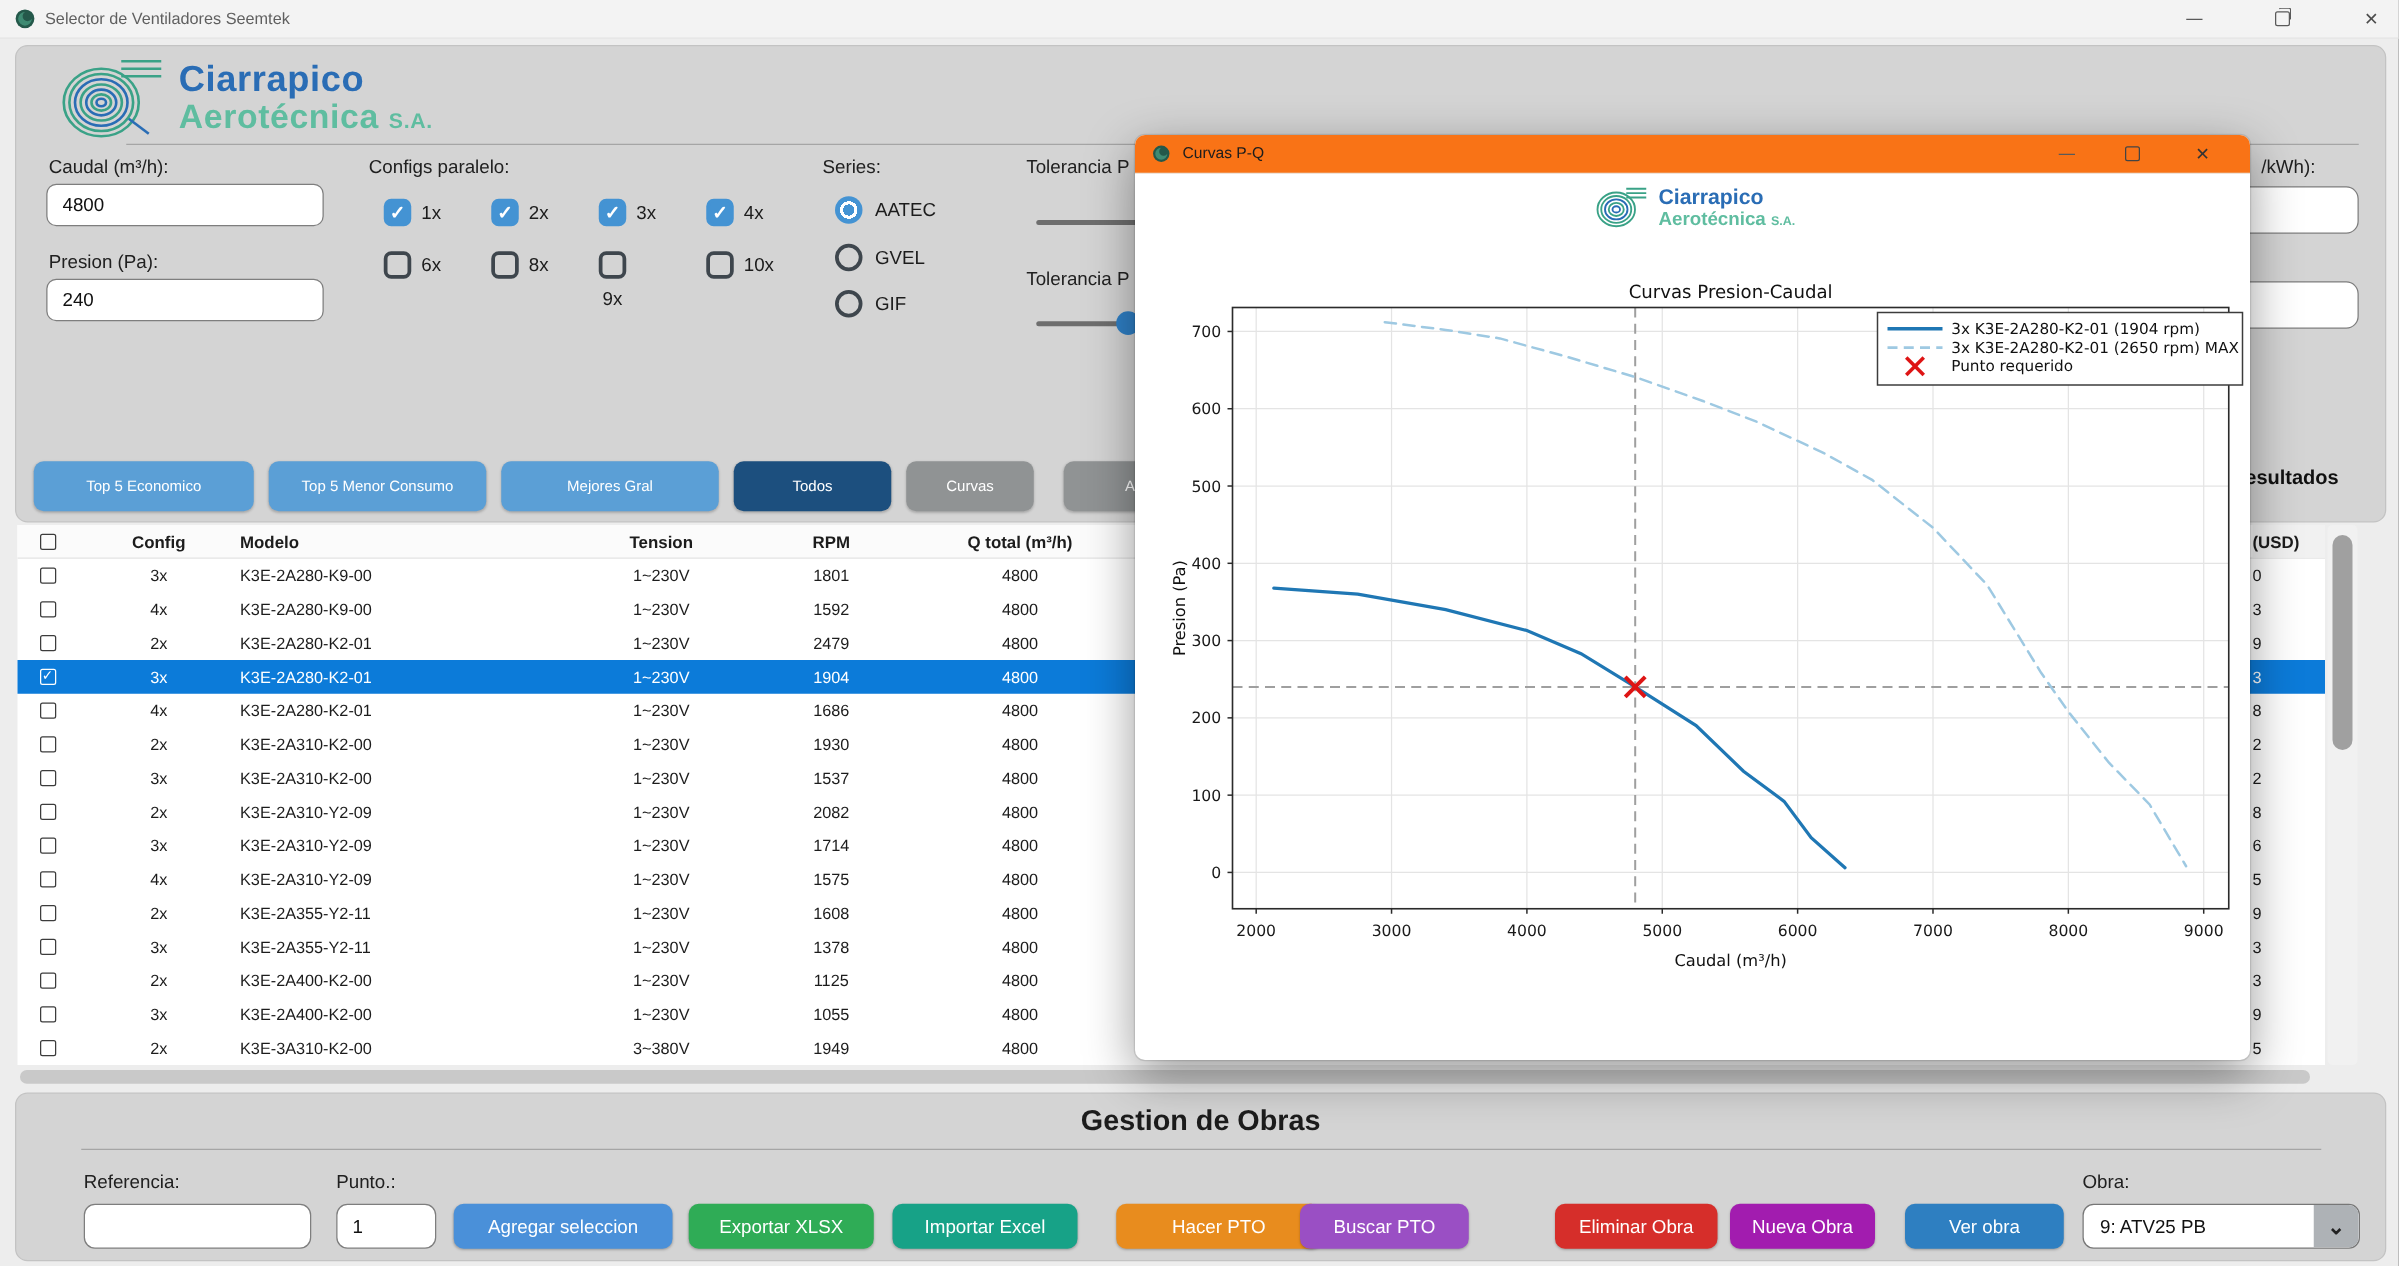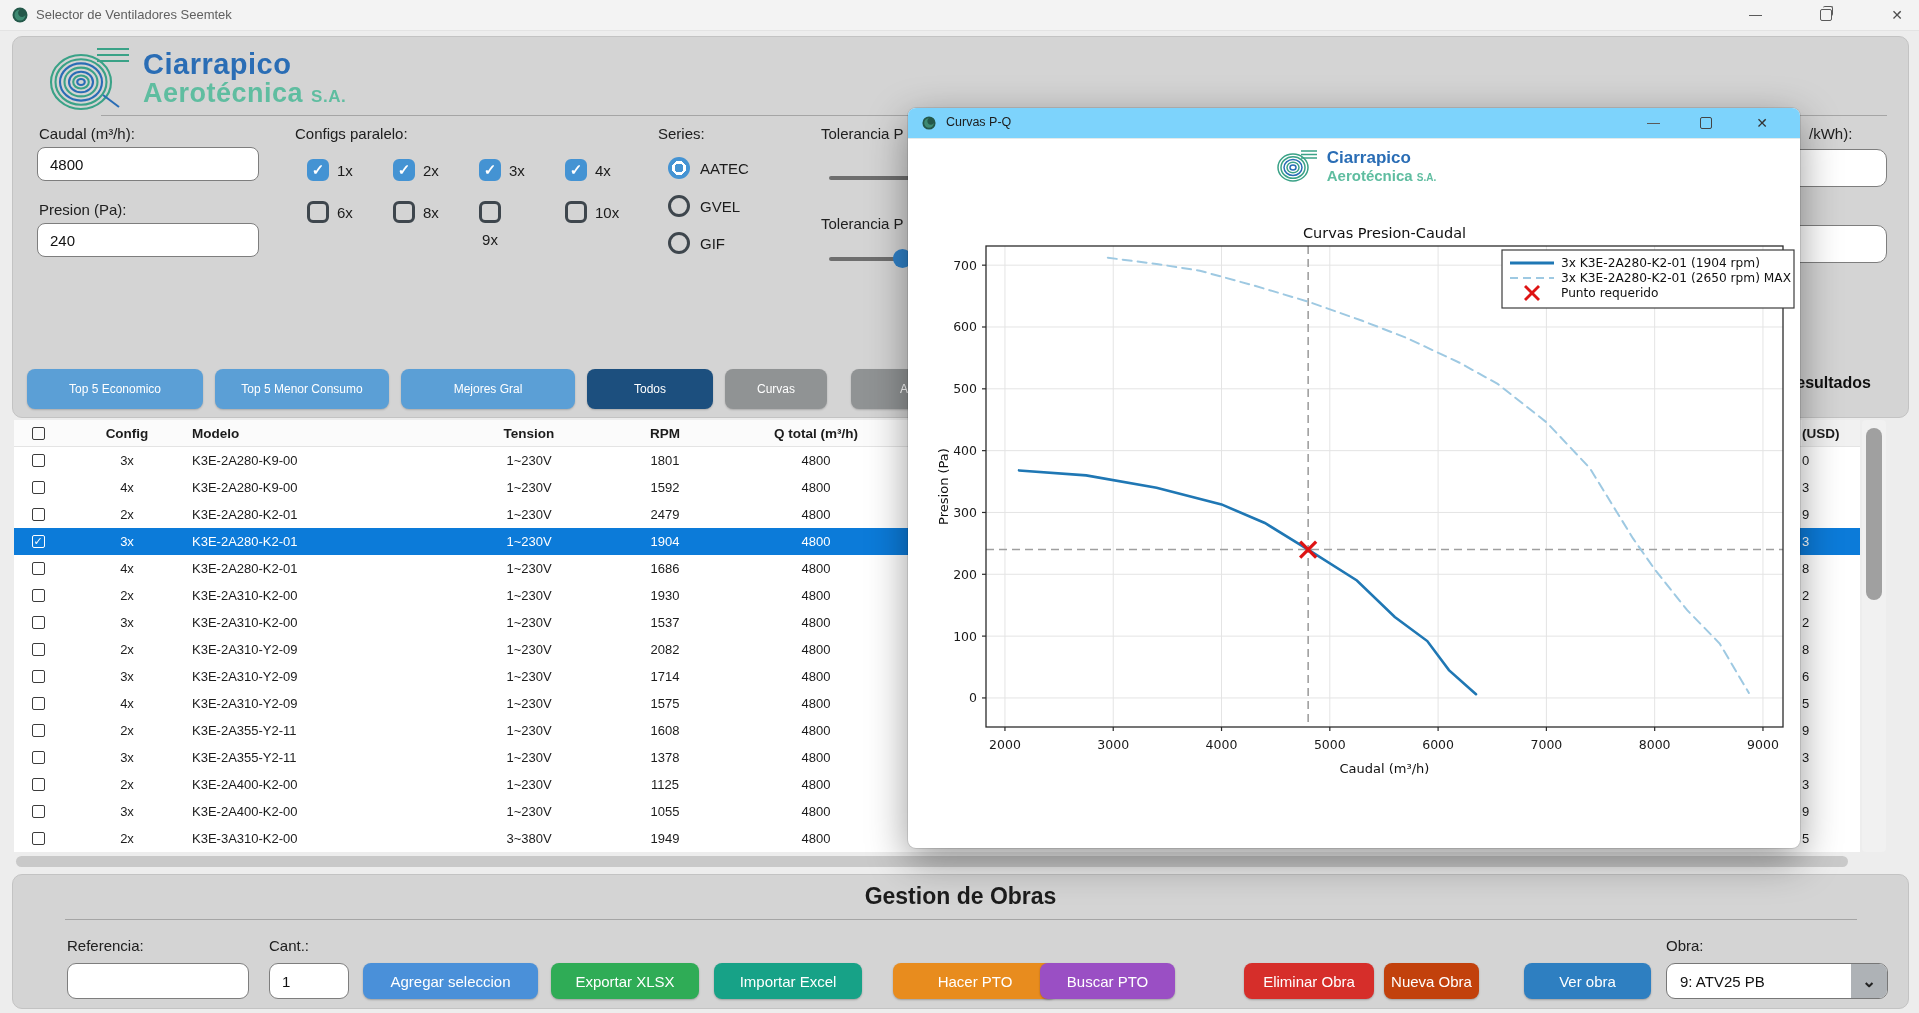--- a/index.html
+++ b/index.html
@@ -66,21 +66,21 @@
   
   .ob-title{position:absolute;left:0;top:8px;width:1895px;text-align:center;font-size:23px;font-weight:bold;}
   .divider2{position:absolute;left:52px;top:44px;width:1792px;border-top:1px solid #a5a5a5;}
   .ob-btn{position:absolute;top:88px;height:36px;border:none;border-radius:8px;color:#fff;font-size:15px;font-family:"Liberation Sans",sans-serif;box-shadow:0 1px 2px rgba(0,0,0,.25);}
   .dropdown{position:absolute;left:1653px;top:88px;width:222px;height:36px;background:#fff;border:1.5px solid #777;border-radius:9px;box-sizing:border-box;display:flex;align-items:center;overflow:hidden;}
   .dd-text{flex:1;padding-left:13px;font-size:15px;color:#111;}
   .dd-btn{width:36px;height:100%;background:#aeb2b6;display:flex;align-items:center;justify-content:center;color:#222;font-size:17px;font-weight:bold;}
   
   .dialog{position:absolute;left:908px;top:108px;width:892px;height:740px;background:#fff;border-radius:8px;z-index:50;
           box-shadow:0 12px 40px rgba(0,0,0,.40),0 0 0 1px rgba(0,0,0,.10);}
-  .dlg-titlebar{position:absolute;left:0;top:0;width:100%;height:30px;background:#7dd3fc;border-bottom:1px solid #e2eaec;border-radius:8px 8px 0 0;}
+  .dlg-titlebar{position:absolute;left:0;top:0;width:100%;height:30px;background:#f97316;border-bottom:1px solid #e2eaec;border-radius:8px 8px 0 0;}
   .dlg-title{position:absolute;left:38px;top:7px;font-size:12.5px;color:#1d1d1d;}
   .dlg-ico{position:absolute;left:14px;top:8px;width:14px;height:14px;}
   .dlg-btn{position:absolute;top:0;width:44px;height:30px;display:flex;align-items:center;justify-content:center;color:#333;font-size:14px;}
   .db-min{left:723px}.db-max{left:776px}.db-close{left:832px}
   .sqbox{width:10px;height:10px;border:1.3px solid #444;border-radius:2px;}
   .dlg-logo{position:absolute;left:0;top:40px;width:100%;display:flex;align-items:center;justify-content:center;gap:9px;}
   #chart-svg{position:absolute;left:0;top:112px;}
   .chartfont{font-family:"DejaVu Sans","Liberation Sans",sans-serif;}
 </style>
 </head>
@@ -404,30 +404,30 @@
   <div class="vscroll">
       <div class="vthumb"></div>
     </div>
   <div class="hscroll"></div>
 
   <div class="panel-bottom">
     <div class="ob-title">Gestion de Obras</div>
     <div class="divider2"></div>
     <span class="flabel" style="left:54px;top:62px">Referencia:</span>
     <input class="tinput" style="left: 54px; top: 88px; width: 182px; height: 36px; border-radius: 9px;" readonly="" value="">
-    <span class="flabel" style="left:256px;top:62px">Cant.:</span>
+    <span class="flabel" style="left:256px;top:62px">Punto.:</span>
     <input class="tinput" style="left: 256px; top: 88px; width: 80px; height: 36px; border-radius: 9px;" readonly="" value="1">
     <div id="ob-buttons">
         <button class="ob-btn" style="left: 350px; width: 175px; background: rgb(74, 144, 217);">Agregar seleccion</button>
         <button class="ob-btn" style="left: 538px; width: 148px; background: rgb(47, 172, 86);">Exportar XLSX</button>
         <button class="ob-btn" style="left: 701px; width: 148px; background: rgb(23, 162, 135);">Importar Excel</button>
         <button class="ob-btn" style="left: 880px; width: 164px; background: rgb(232, 140, 30);">Hacer PTO</button>
         <button class="ob-btn" style="left: 1027px; width: 135px; background: rgb(154, 79, 196);">Buscar PTO</button>
         <button class="ob-btn" style="left: 1231px; width: 130px; background: rgb(214, 46, 42);">Eliminar Obra</button>
-        <button class="ob-btn" style="left: 1371px; width: 95px; background: #c2410c;">Nueva Obra</button>
+        <button class="ob-btn" style="left: 1371px; width: 116px; background: #a21caf;">Nueva Obra</button>
         <button class="ob-btn" style="left: 1511px; width: 127px; background: rgb(46, 127, 193);">Ver obra</button>
       </div>
     <span class="flabel" style="left:1653px;top:62px">Obra:</span>
     <div class="dropdown">
       <span class="dd-text">9: ATV25 PB</span>
       <span class="dd-btn">⌄</span>
     </div>
   </div>
 
   <div class="dialog">

